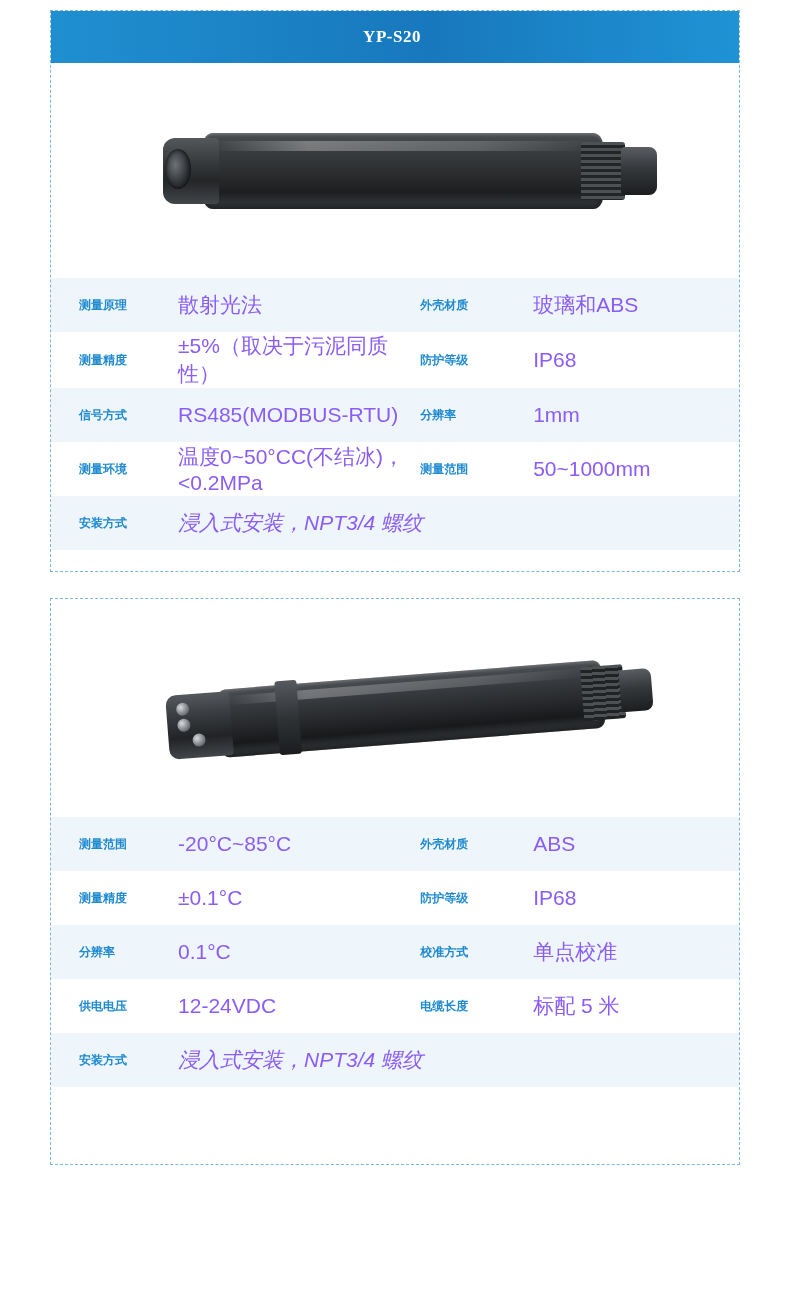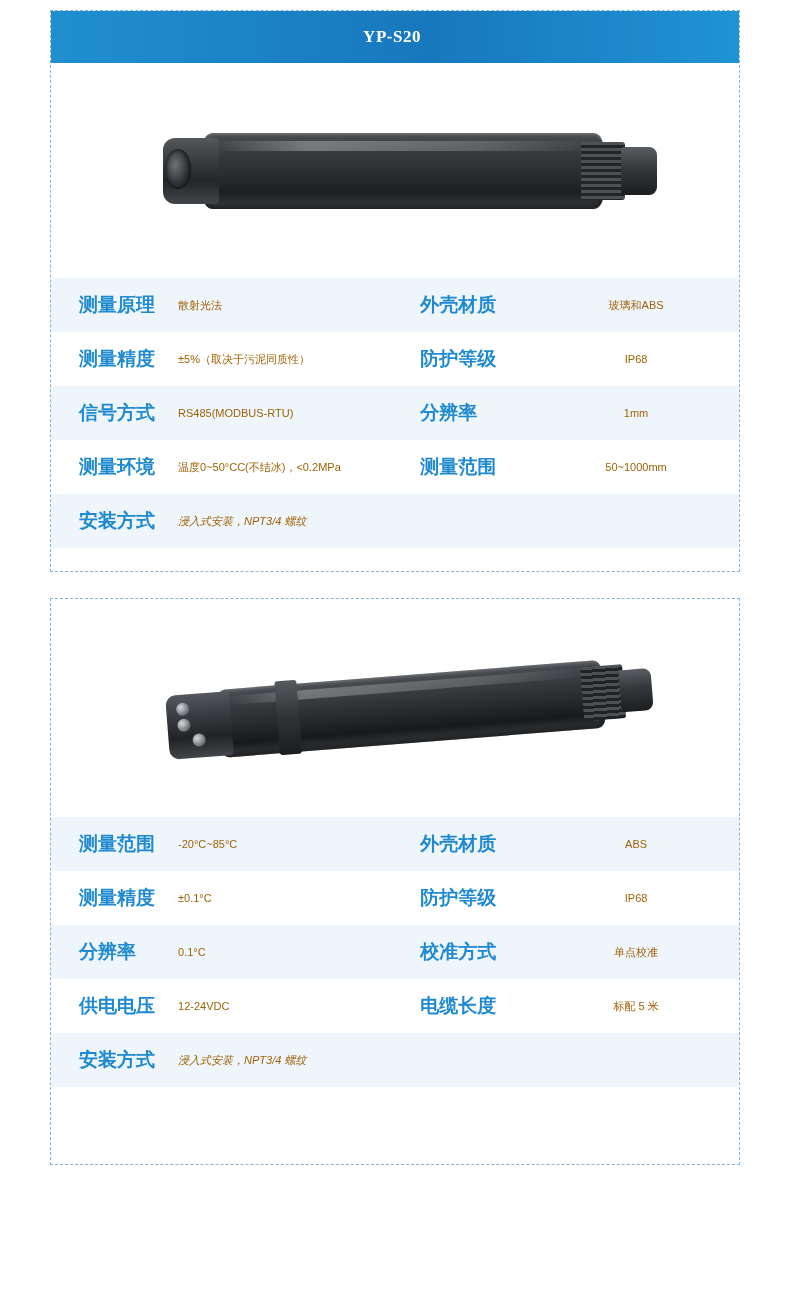--- a/index.html
+++ b/index.html
@@ -209,33 +209,33 @@
     width: 100%;
     border-collapse: collapse;
     table-layout: fixed;
   }
   .spec-table tr { height: 54px; }
   .spec-table tr.odd  { background: #eef5fb; }
   .spec-table tr.even { background: #ffffff; }
   .spec-table td {
     padding: 0 0 0 0;
     vertical-align: middle;
-    font-size: 11px;
-    color: #a16207;
+    font-size: 21px;
+    color: #8b5cf6;
   }
   td.label {
     color: #1f8ad0;
     font-weight: bold;
-    font-size: 19px;
+    font-size: 12px;
     white-space: nowrap;
   }
   td.l1 { width: 118px; padding-left: 28px; }
   td.v1 { width: 240px; padding-left: 8px; }
   td.l2 { width: 112px; padding-left: 8px; }
-  td.v2 { width: 212px; padding-left: 8px; text-align: center; }
+  td.v2 { width: 212px; padding-left: 8px; }
   td.vfull { padding-left: 8px; font-style: italic; }
 </style>
 </head>
 <body>
 
 <div class="page">
 
   <div class="product-card" id="card-0">
     <div class="card-header">
       <span class="model">YP-S20</span>

